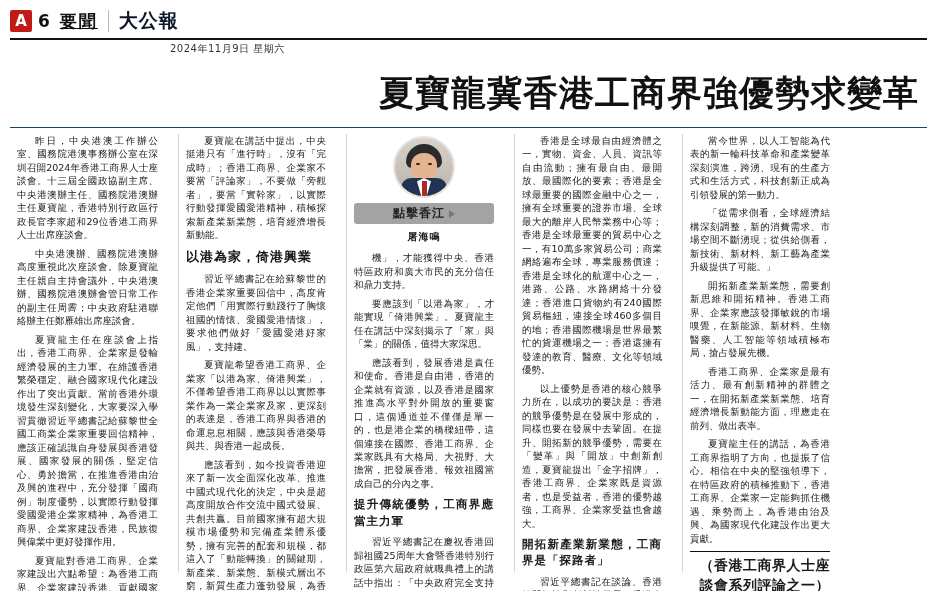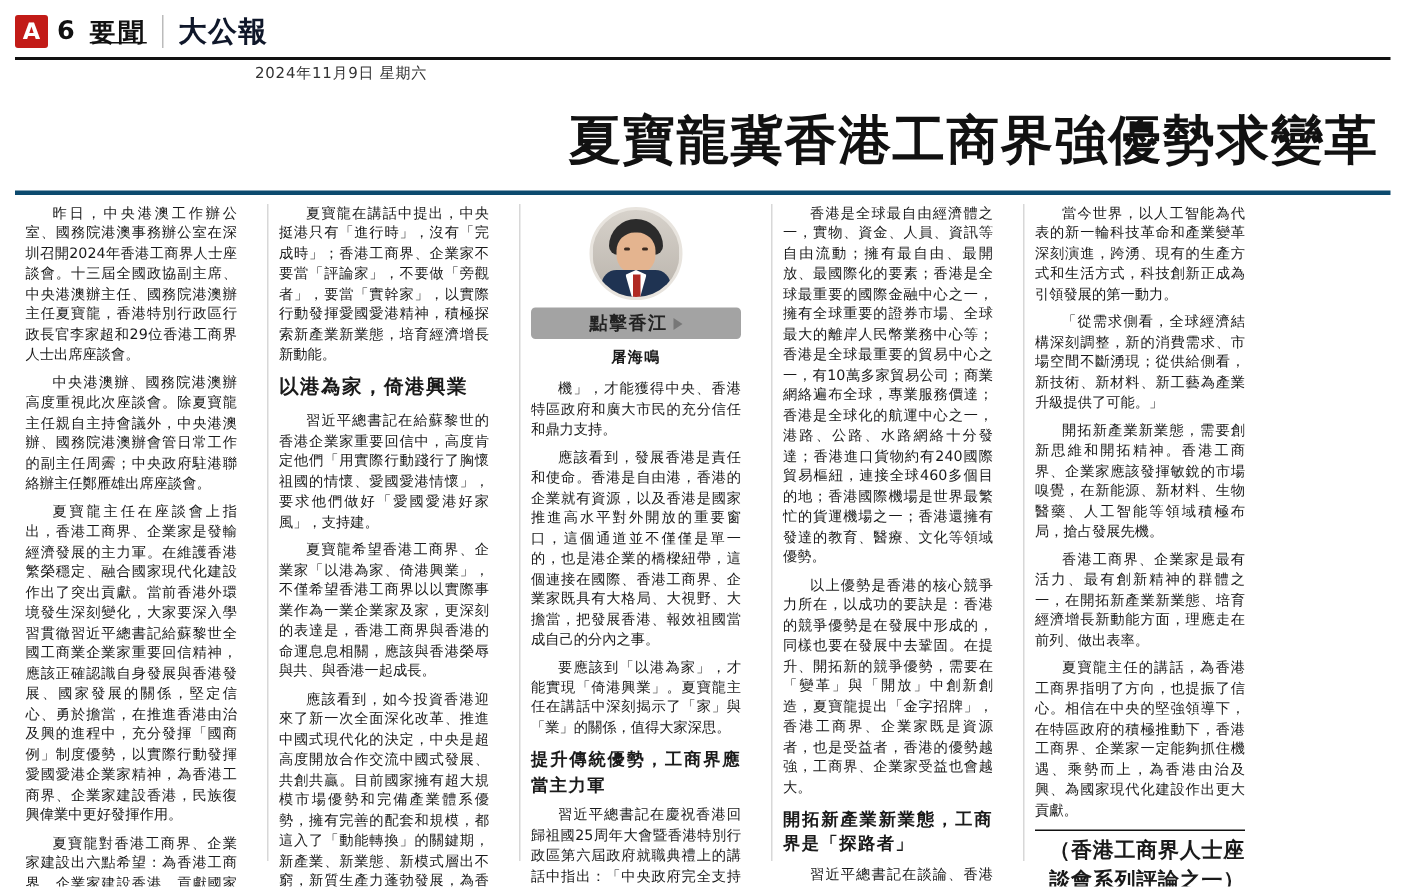--- a/index.html
+++ b/index.html
@@ -27,21 +27,21 @@
   .mast-fill{flex:1;}
 
   
   .headline{
     text-align:right;
     font-family:"DejaVu Serif","Liberation Serif",serif;
     font-weight:bold;
     font-size:35px;
     letter-spacing:1px;
     padding:14px 8px 10px 0;
-    border-bottom:3px solid #0c4a6e;
+    border-bottom:1px solid #0c4a6e;
     margin-bottom:6px;
     white-space:nowrap;
   }
 
   
   .cols{display:flex;gap:13px;height:438px;}
   .col{
     width:155px;
     padding:0 7px;
     box-sizing:border-box;
@@ -143,22 +143,22 @@
           <div class="p-tie"></div>
         </div>
         <div class="badge-bar">
           <span class="bt">點擊香江</span>
           <span class="badge-arrow"></span>
         </div>
       </div>
       <div class="byline">屠海鳴</div>
 
       <p>機」，才能獲得中央、香港特區政府和廣大市民的充分信任和鼎力支持。</p>
+      <p>要應該到「以港為家」，才能實現「倚港興業」。夏寶龍主任在講話中深刻揭示了「家」與「業」的關係，值得大家深思。</p>
       <p>應該看到，發展香港是責任和使命。香港是自由港，香港的企業就有資源，以及香港是國家推進高水平對外開放的重要窗口，這個通道並不僅僅是單一的，也是港企業的橋樑紐帶，這個連接在國際、香港工商界、企業家既具有大格局、大視野、大擔當，把發展香港、報效祖國當成自己的分內之事。</p>
-      <p>要應該到「以港為家」，才能實現「倚港興業」。夏寶龍主任在講話中深刻揭示了「家」與「業」的關係，值得大家深思。</p>
       <div class="subhead small">提升傳統優勢，工商界應當主力軍</div>
       <p>習近平總書記在慶祝香港回歸祖國25周年大會暨香港特別行政區第六屆政府就職典禮上的講話中指出：「中央政府完全支持香港長期保持獨特的地位和優勢，鞏固國際金融、航運、貿易中心地位，維護自由開放規範的營商環境，保持普通法制度，拓展暢通便捷的國際聯繫；香港在國際上許多香港特出地位和優勢的內涵和定位。」</p>
 
     </div>
 
     <div class="col">
       <p>香港是全球最自由經濟體之一，實物、資金、人員、資訊等自由流動；擁有最自由、最開放、最國際化的要素；香港是全球最重要的國際金融中心之一，擁有全球重要的證券市場、全球最大的離岸人民幣業務中心等；香港是全球最重要的貿易中心之一，有10萬多家貿易公司；商業網絡遍布全球，專業服務價達；香港是全球化的航運中心之一，港路、公路、水路網絡十分發達；香港進口貨物約有240國際貿易樞紐，連接全球460多個目的地；香港國際機場是世界最繁忙的貨運機場之一；香港還擁有發達的教育、醫療、文化等領域優勢。</p>
       <p>以上優勢是香港的核心競爭力所在，以成功的要訣是：香港的競爭優勢是在發展中形成的，同樣也要在發展中去鞏固。在提升、開拓新的競爭優勢，需要在「變革」與「開放」中創新創造，夏寶龍提出「金字招牌」，香港工商界、企業家既是資源者，也是受益者，香港的優勢越強，工商界、企業家受益也會越大。</p>
       <div class="subhead small">開拓新產業新業態，工商界是「探路者」</div>
       <p>習近平總書記在談論、香港的開拓性和創新性發展，香港十分珍惜、中央也十分珍惜，希望香港不斷增強自身發展動能。</p>

